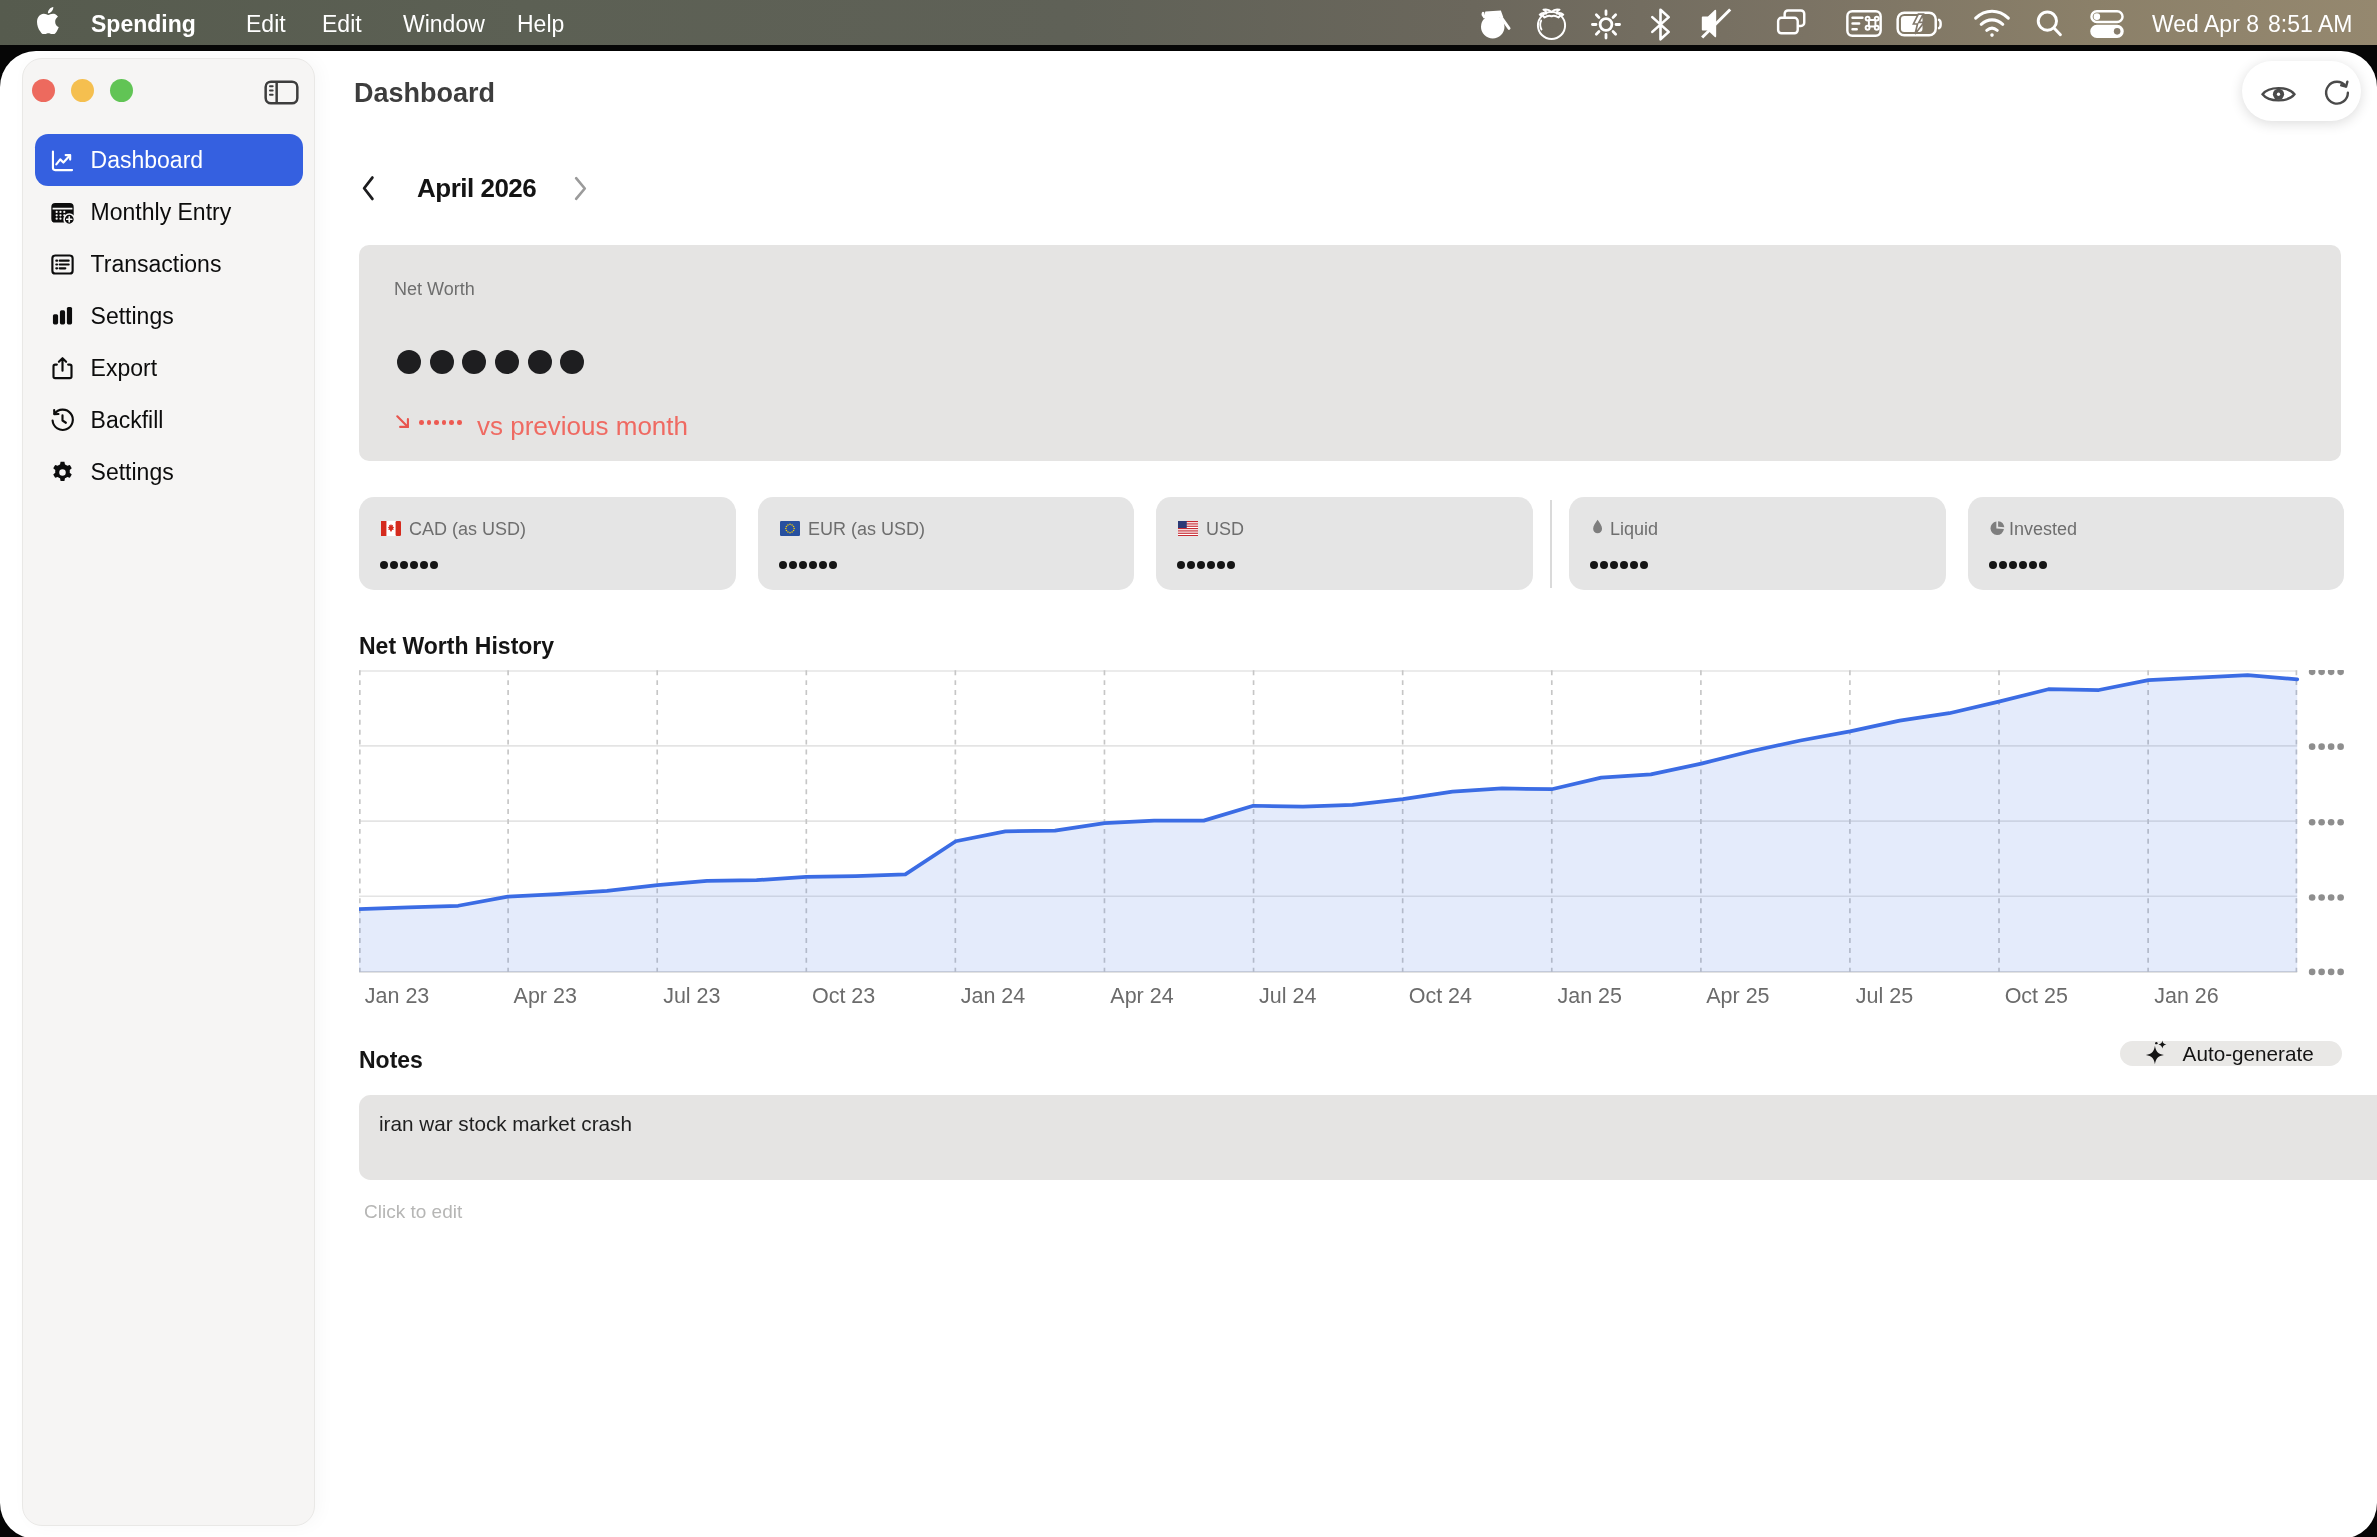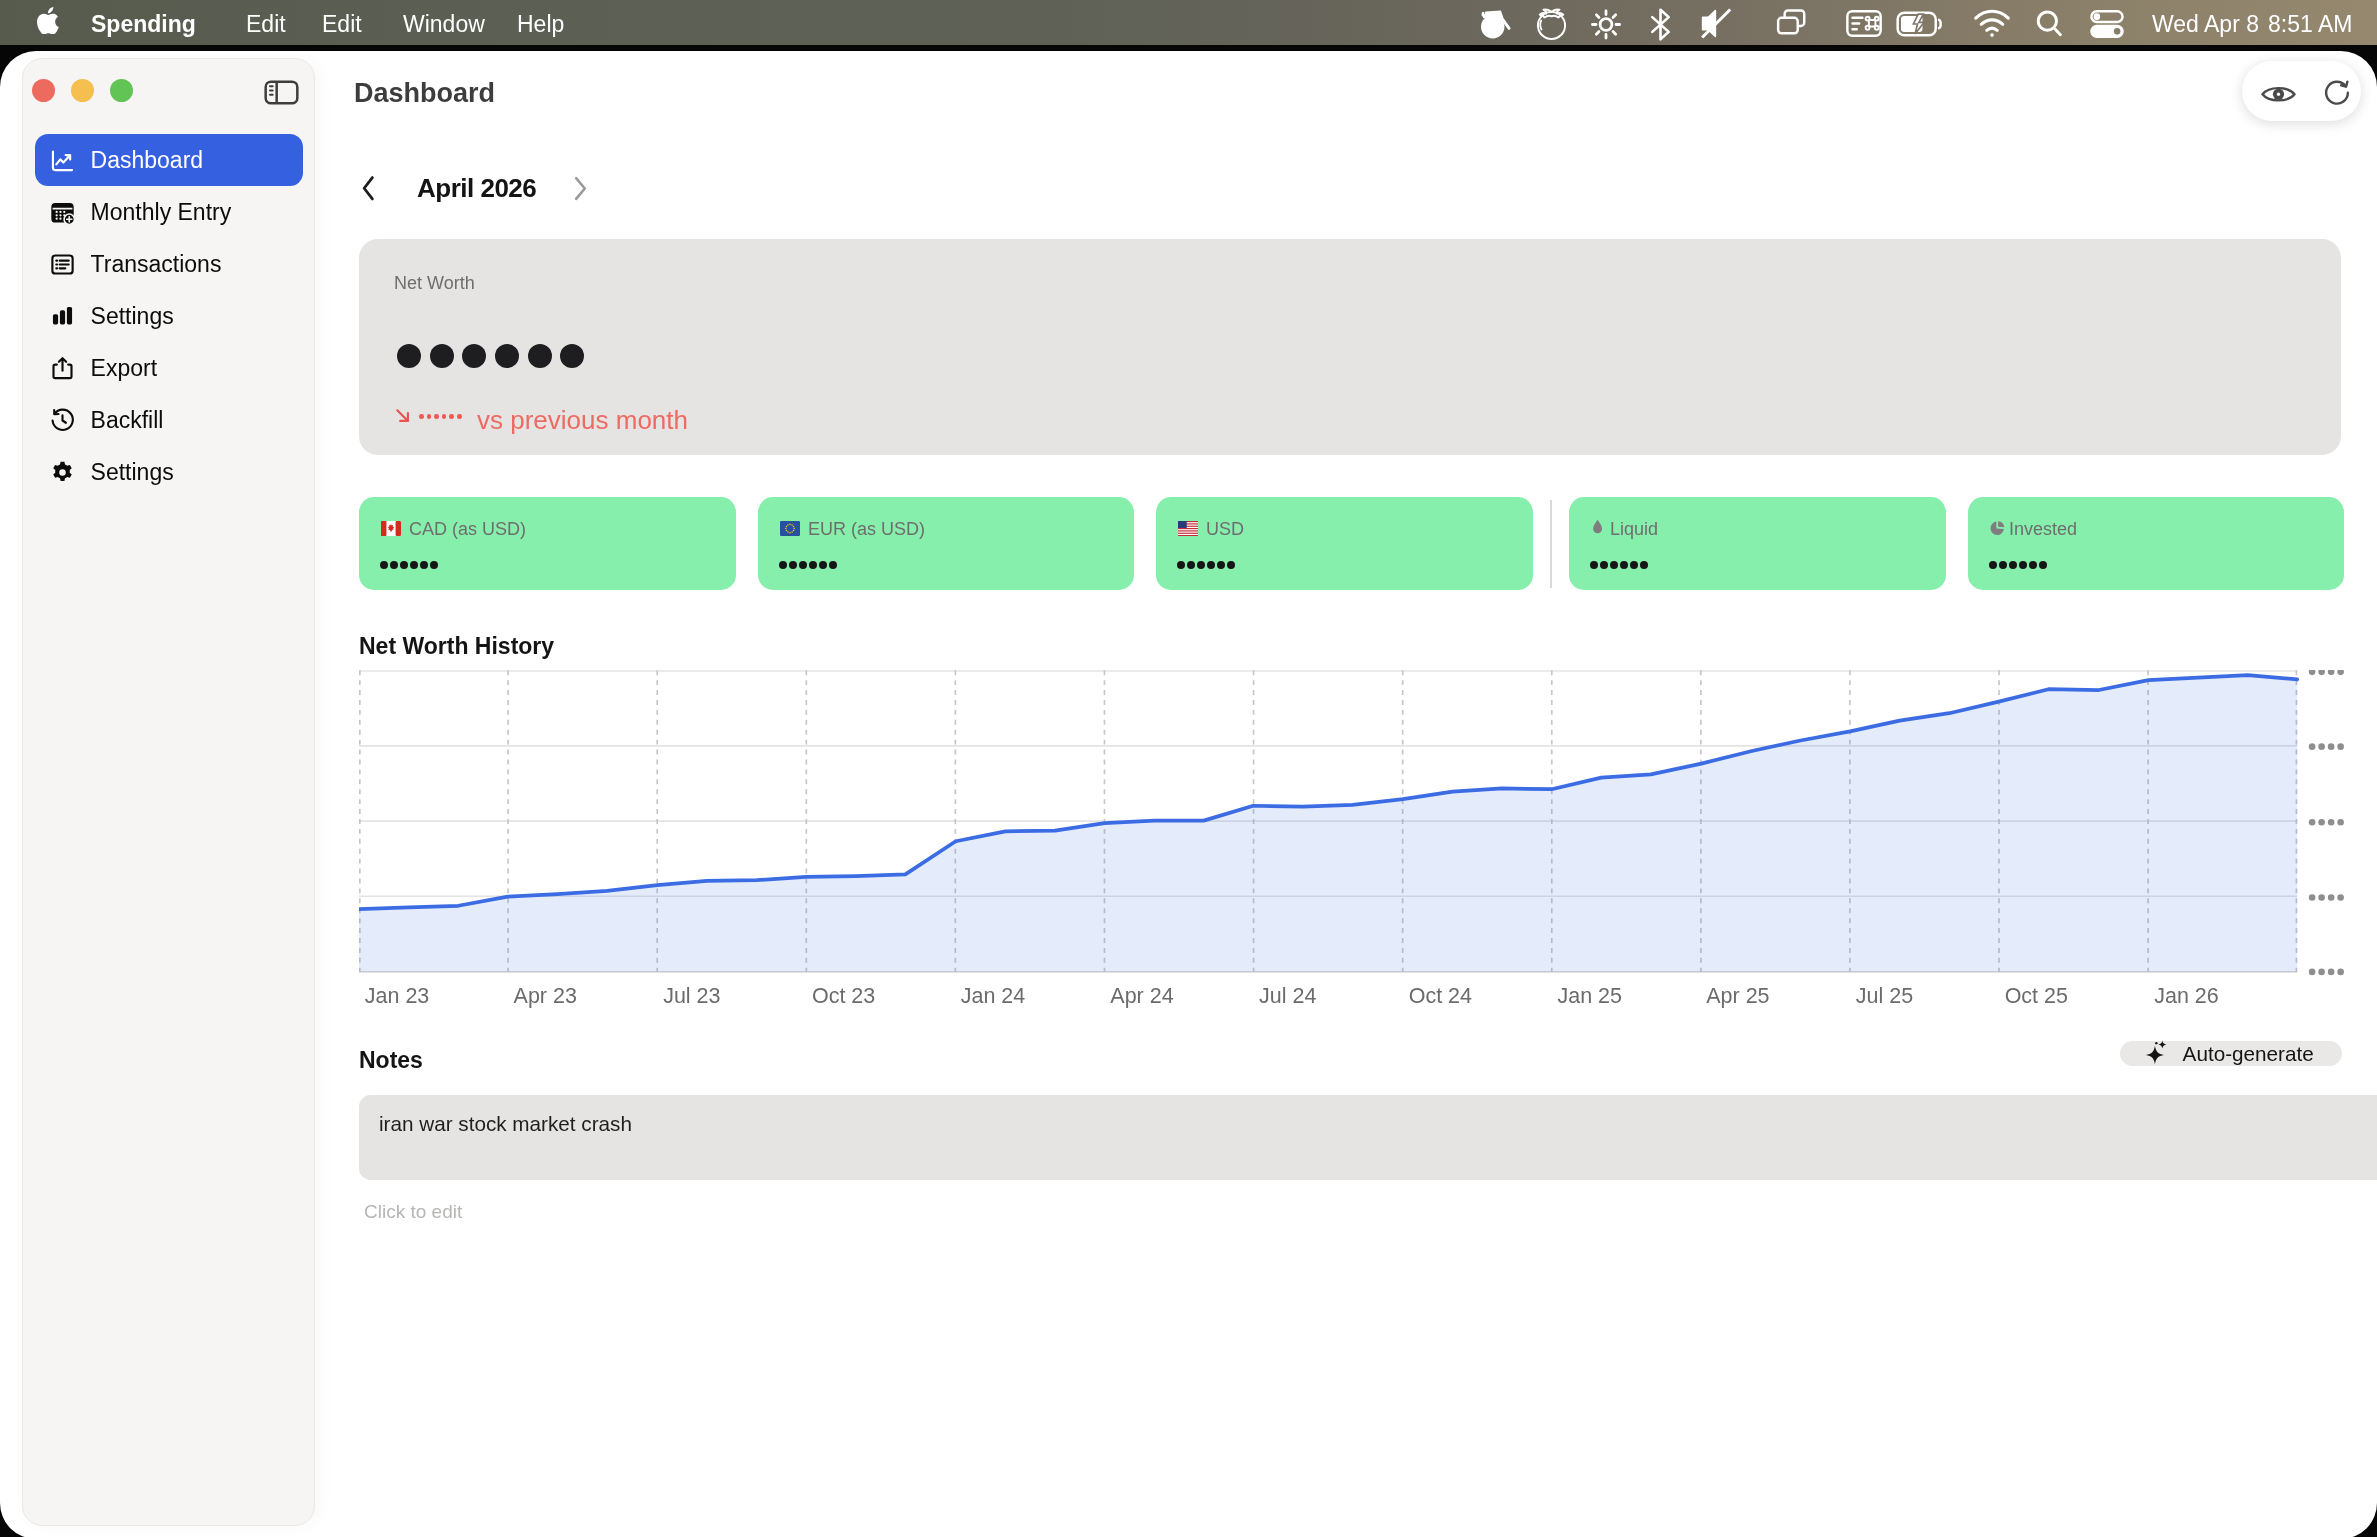--- a/index.html
+++ b/index.html
@@ -27,30 +27,30 @@
 #sbtoggle { position:absolute; left:241px; top:20.7px; }
 .nav { position:absolute; left:11.6px; top:75px; width:268px; }
 .nav .item { height:52px; display:flex; align-items:center; border-radius:13.2px; color:#0c0c0c; font-size:23px; }
 .nav .item.sel { background:#3560e0; color:#fff; }
 .nav .item .ic { width:27px; height:27px; margin-left:14px; flex:0 0 auto; display:flex; align-items:center; justify-content:center;}
 .nav .item .lb { margin-left:15px; }
 
 
 .h1 { position:absolute; color:#3d3d3d; font-weight:bold; font-size:27px; line-height:30px; }
 #toolpill { position:absolute; left:2242px; top:10px; width:119px; height:60px; border-radius:30px; background:#fff; box-shadow:0 2.5px 13.2px rgba(0,0,0,0.14); }
-.card { position:absolute; background:#e5e4e3; border-radius:19px; }
+.card { position:absolute; background:#e5e4e3; border-radius:10px;margin-top:6px; }
 .dotsB { display:flex; }
 .dotsB i { display:block; background:#1e1e20; border-radius:50%; }
 .graytext { color:#6e6e6e; }
 
 
 #chartwrap { position:absolute; left:359px; top:619px; width:1987px; height:355px; }
 
 
-.sc { position:absolute; top:446px; height:93px; background:#86efac; border-radius:15px; }
+.sc { position:absolute; top:446px; height:93px; background:#e5e5e5; border-radius:15px; }
 .sc .flag { position:absolute; left:21.5px; top:24px; }
 .sc .lb { position:absolute; left:50px; top:22px; font-size:18px; color:#6e6e6e; }
 .sc .dots { position:absolute; left:20.7px; top:64px; display:flex; gap:2px; }
 .sc .dots i { width:8px; height:8px; background:#161616; border-radius:50%; }
 
 
 #notesarea { position:absolute; left:359px; top:1044px; width:2230px; height:85px; background:#e5e4e3; border-radius:11.6px; }
 #autogen { position:absolute; left:2120px; top:990px; width:222px; height:25px; border-radius:20px; background:#e9e8e6; display:flex; align-items:center; }
 </style>
 </head>

